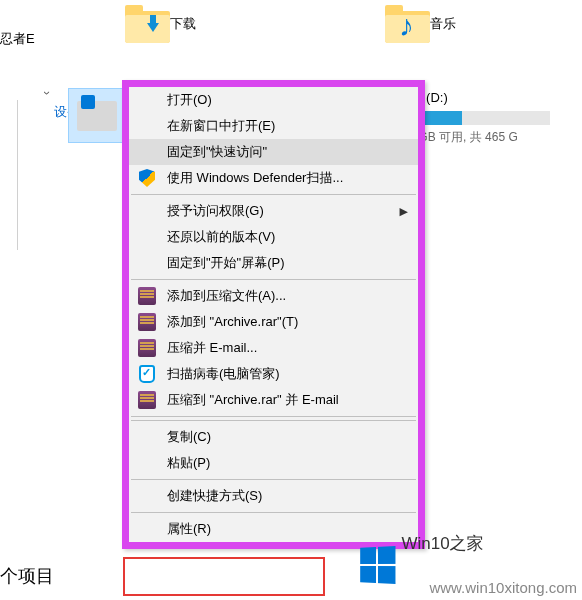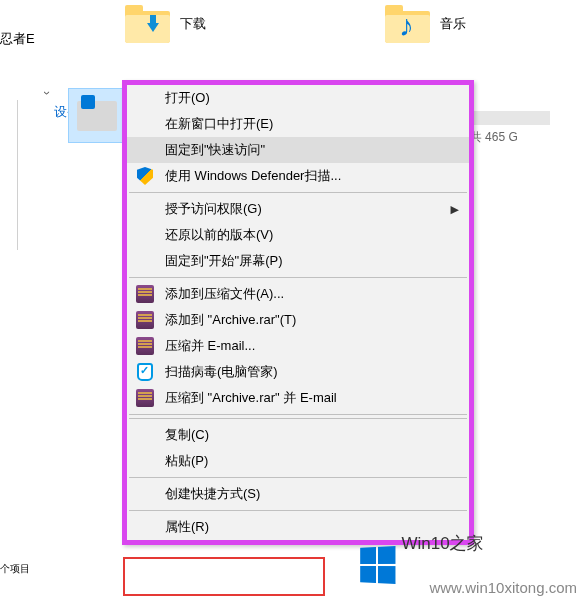--- a/index.html
+++ b/index.html
@@ -1,19 +1,19 @@
 <!DOCTYPE html>
 <html><head>
   <meta charset="utf-8">
   <style>
     * { margin: 0; padding: 0; box-sizing: border-box; font-family: "Microsoft YaHei", "Segoe UI", sans-serif; }
     body { width: 582px; height: 600px; background: #fff; position: relative; overflow: hidden; font-size: 13px; color: #000; }
     
     .top-icons { position: absolute; top: 0; left: 0; width: 100%; height: 55px; }
-    .folder-item { position: absolute; display: flex; align-items: center; gap: 10px; }
+    .folder-item { position: absolute; display: flex; align-items: center; }
     .folder-downloads { left: 125px; top: 5px; }
     .folder-music { left: 385px; top: 5px; }
     .folder-icon { width: 45px; height: 38px; position: relative; }
     .folder-back { position: absolute; width: 45px; height: 32px; top: 6px; background: #FFD56C; border-radius: 2px 2px 3px 3px; }
     .folder-tab { position: absolute; width: 18px; height: 8px; top: 0; left: 0; background: #FFD56C; border-radius: 2px 2px 0 0; }
     .folder-front { position: absolute; width: 45px; height: 28px; top: 10px; background: #FFE9A8; border-radius: 2px 2px 3px 3px; }
     .arrow-down { position: absolute; left: 22px; top: 18px; width: 0; height: 0; border-left: 6px solid transparent; border-right: 6px solid transparent; border-top: 9px solid #118FD6; }
     .arrow-stem { position: absolute; left: 25px; top: 10px; width: 6px; height: 10px; background: #118FD6; }
     .music-note { position: absolute; left: 14px; top: 4px; font-size: 30px; color: #0078D7; font-weight: bold; }
     .folder-label { font-size: 13px; }
@@ -29,21 +29,21 @@
     .drive-icon::before { content: ""; position: absolute; width: 14px; height: 14px; background: #0078D7; top: -6px; left: 4px; border-radius: 2px; }
     
     .drive-d { position: absolute; left: 395px; top: 90px; width: 180px; }
     .drive-d-label { font-size: 13px; margin-bottom: 6px; }
     .drive-bar { width: 155px; height: 14px; background: #E6E6E6; position: relative; margin-bottom: 4px; }
     .drive-bar-fill { height: 100%; background: #26A0DA; width: 43%; }
     .drive-stats { font-size: 12px; color: #666; }
     
     .left-strip { position: absolute; left: 0; top: 100px; width: 18px; height: 150px; border-right: 1px solid #D0D0D0; }
     
-    .context-menu { position: absolute; left: 122px; top: 80px; width: 352px; background: #F2F2F2; border: 5px solid #d946ef; box-shadow: 2px 2px 4px rgba(0,0,0,0.2); }
+    .context-menu { position: absolute; left: 122px; top: 80px; width: 303px; background: #F2F2F2; border: 7px solid #d946ef; box-shadow: 2px 2px 4px rgba(0,0,0,0.2); }
     .menu-item { height: 26px; display: flex; align-items: center; padding: 0 30px 0 38px; position: relative; font-size: 13px; cursor: pointer; }
     .menu-item.highlighted { background: #DDDDDD; }
     .menu-sep { height: 1px; background: #C0C0C0; margin: 3px 2px; }
     .menu-icon { position: absolute; left: 8px; width: 20px; height: 20px; display: flex; align-items: center; justify-content: center; }
     .submenu-arrow { position: absolute; right: 10px; font-size: 11px; color: #333; }
     
     .shield-icon { width: 16px; height: 18px; background: linear-gradient(135deg, #0078D7 50%, #FFB900 50%); clip-path: polygon(50% 0%, 100% 15%, 100% 60%, 50% 100%, 0% 60%, 0% 15%); }
     .rar-icon { width: 18px; height: 18px; background: linear-gradient(#8B4A8B, #5A2E5A); border-radius: 2px; position: relative; }
     .rar-icon::after { content: ""; position: absolute; top: 3px; left: 2px; width: 14px; height: 2px; background: #D4A050; box-shadow: 0 3px 0 #D4A050, 0 6px 0 #D4A050; }
     .guard-icon { width: 16px; height: 18px; border: 2px solid #0099E5; border-radius: 3px 3px 5px 5px; position: relative; background: #fff; }
@@ -52,21 +52,21 @@
     .red-box { position: absolute; border: 2px solid #E53935; pointer-events: none; }
     .red-box-1 { left: 123px; top: 557px; width: 202px; height: 39px; }
     
     .watermark { position: absolute; right: 5px; bottom: 5px; display: flex; align-items: center; gap: 6px; }
     .win-logo { width: 36px; height: 36px; display: grid; grid-template-columns: 1fr 1fr; grid-template-rows: 1fr 1fr; gap: 2px; transform: perspective(80px) rotateY(-12deg); }
     .win-logo div { background: #0078D7; }
     .wm-text { display: flex; flex-direction: column; line-height: 1; gap: 28px; }
     .wm-title { font-size: 17px; font-weight: 500; color: #333; }
     .wm-url { font-size: 15px; color: #888; margin-left: 28px; }
     
-    .bottom-label { position: absolute; left: 0; bottom: 24px; font-size: 10px; }
+    .bottom-label { position: absolute; left: 0; bottom: 12px; font-size: 18px; }
   </style>
 </head>
 <body>
 
 <div class="top-icons">
   <div class="folder-item folder-downloads">
     <div class="folder-icon">
       <div class="folder-tab"></div>
         <div class="folder-back"></div>
         <div class="folder-front"></div>

